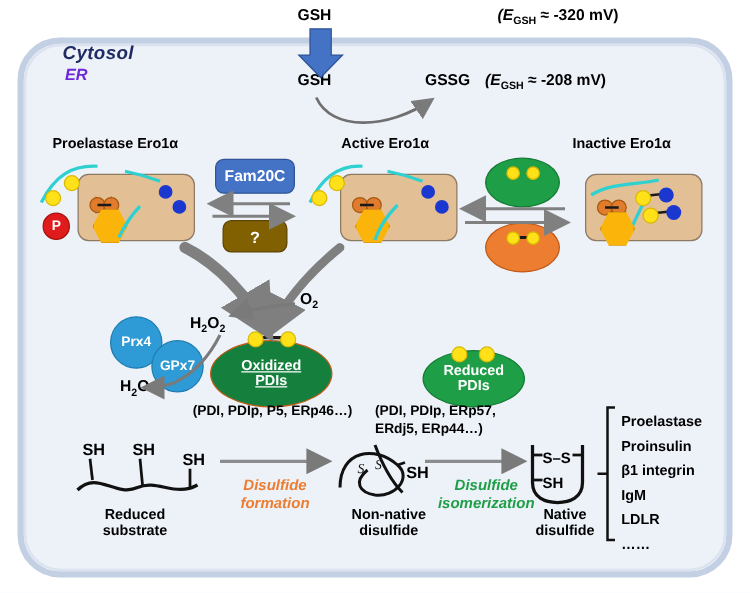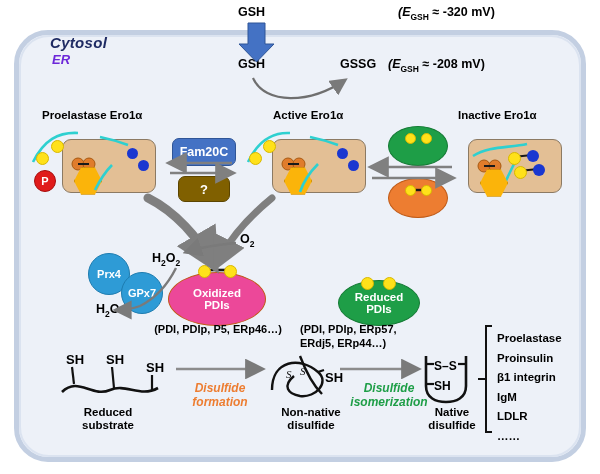--- a/index.html
+++ b/index.html
@@ -37,21 +37,21 @@
   .qbox{position:absolute;background:#806000;border:1.5px solid #5c4500;border-radius:7px;
        color:#fff;font-weight:bold;font-size:13px;display:flex;align-items:center;justify-content:center;}
 
   
   .circ{position:absolute;border-radius:50%;background:#2e9bd6;border:1.5px solid #1d7cb0;
         color:#fff;font-weight:bold;display:flex;align-items:center;justify-content:center;}
 
   
   .pdi{position:absolute;border-radius:50%;display:flex;flex-direction:column;
        align-items:center;justify-content:center;color:#fff;font-weight:bold;font-size:11.5px;line-height:12px;}
-  .pdi-ox{background:#ec4899;border:1.6px solid #c05a16;}
+  .pdi-ox{background:#15803d;border:1.6px solid #c05a16;text-decoration:underline;}
   .pdi-red{background:#1e9e47;border:1.6px solid #147a34;}
   .mini-ell{position:absolute;border-radius:50%;}
   .mini-ox{background:#ed7d31;border:1.5px solid #c05a16;}
   .mini-green{background:#1e9e47;border:1.5px solid #147a34;}
   .proc{position:absolute;font-weight:bold;font-style:italic;font-size:12px;text-align:center;line-height:14px;}
   .proc-o{color:#ed7d31;}
   .proc-g{color:#1e9e47;}
   .cap{position:absolute;font-weight:bold;font-size:11.5px;color:#000;text-align:center;line-height:13px;}
   .sublist{position:absolute;font-weight:bold;font-size:11.5px;color:#000;line-height:19.5px;}
   .plist{position:absolute;font-weight:bold;font-size:11px;color:#000;line-height:14px;text-align:center;}
@@ -132,21 +132,21 @@
       <line x1="44" y1="17" x2="63" y2="15" stroke="#1a1a1a" stroke-width="2"></line>
       <line x1="50" y1="31" x2="69" y2="29" stroke="#1a1a1a" stroke-width="2"></line>
     </svg>
     <div class="hex" style="left:11px;top:29px;"></div>
     <div class="dot yel" style="left:39px;top:12px;width:11px;height:11px;"></div>
     <div class="dot blue" style="left:58px;top:10px;width:12px;height:12px;"></div>
     <div class="dot yel" style="left:45px;top:26px;width:11px;height:11px;"></div>
     <div class="dot blue" style="left:64px;top:24px;width:12px;height:12px;"></div>
   </div>
 
-  <div class="fam" style="left:172px;top:138px;width:62px;height:26px;">Fam20C</div>
+  <div class="fam" style="left:172px;top:127px;width:62px;height:26px;">Fam20C</div>
   <div class="qbox" style="left:178px;top:176px;width:50px;height:24px;">?</div>
 
   <div class="mini-ell mini-green" style="left:388px;top:126px;width:58px;height:38px;">
     <div class="dot yel" style="left:16px;top:6px;width:9px;height:9px;"></div>
     <div class="dot yel" style="left:32px;top:6px;width:9px;height:9px;"></div>
   </div>
   <div class="mini-ell mini-ox" style="left:388px;top:178px;width:58px;height:38px;">
     <svg width="58" height="38">
       <line x1="21" y1="11" x2="37" y2="11" stroke="#1a1a1a" stroke-width="2.4"></line>
     </svg>

